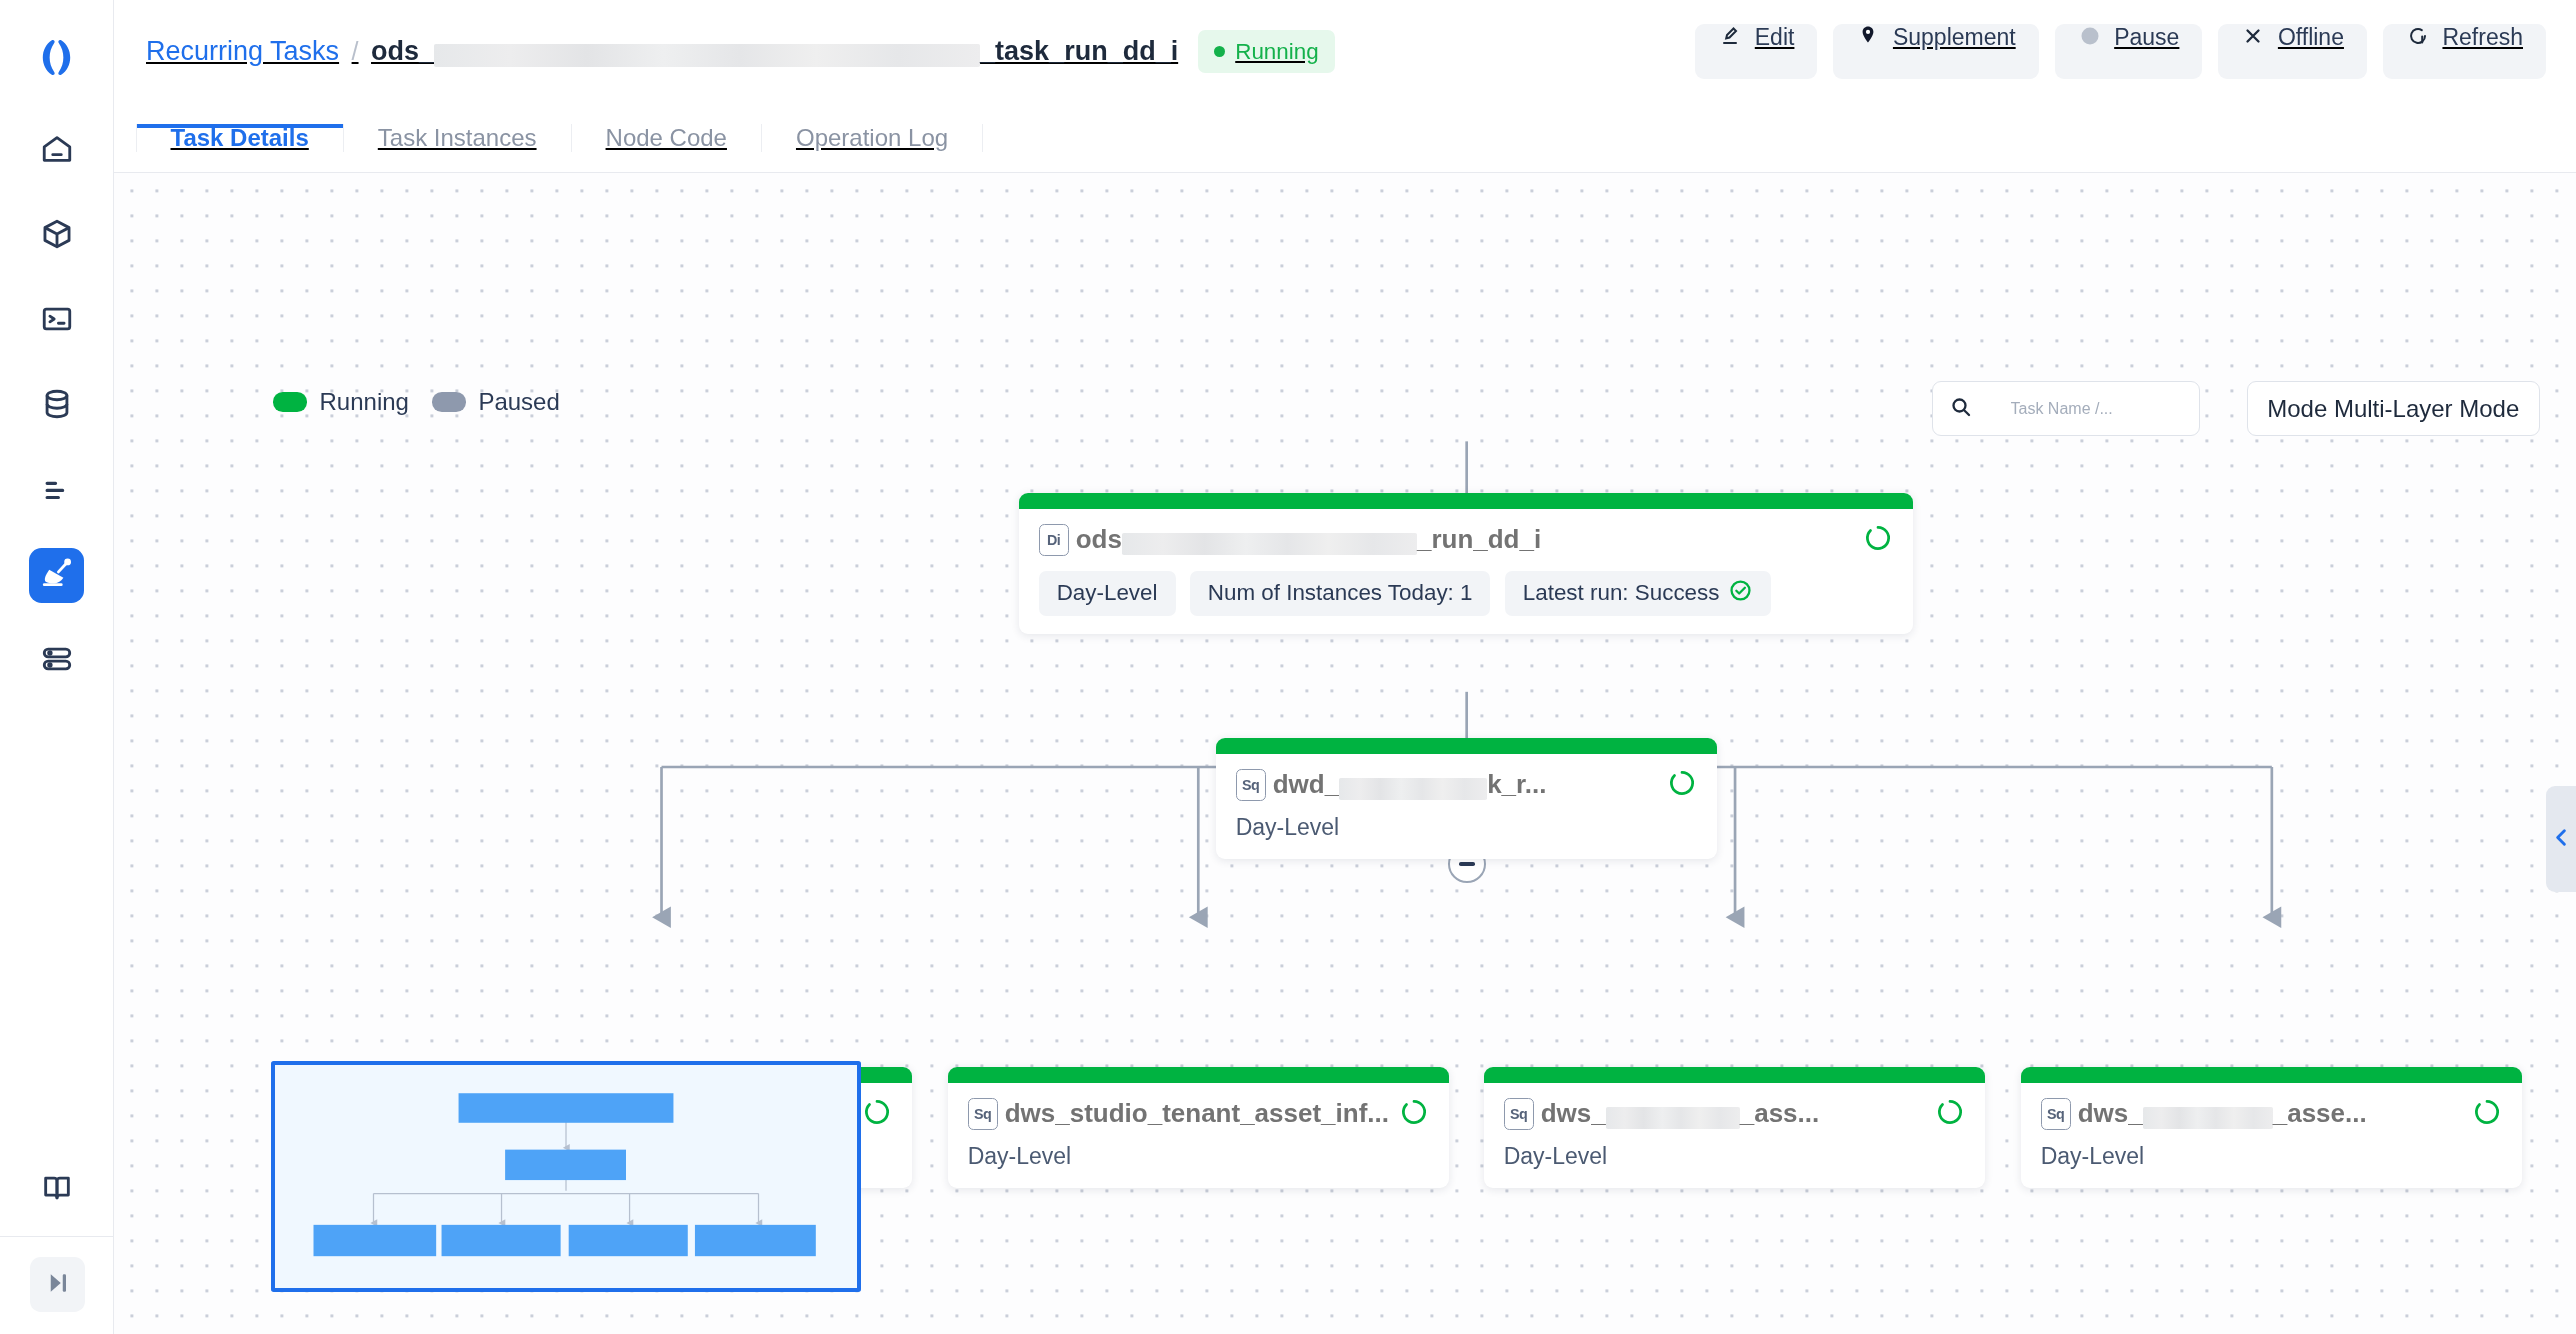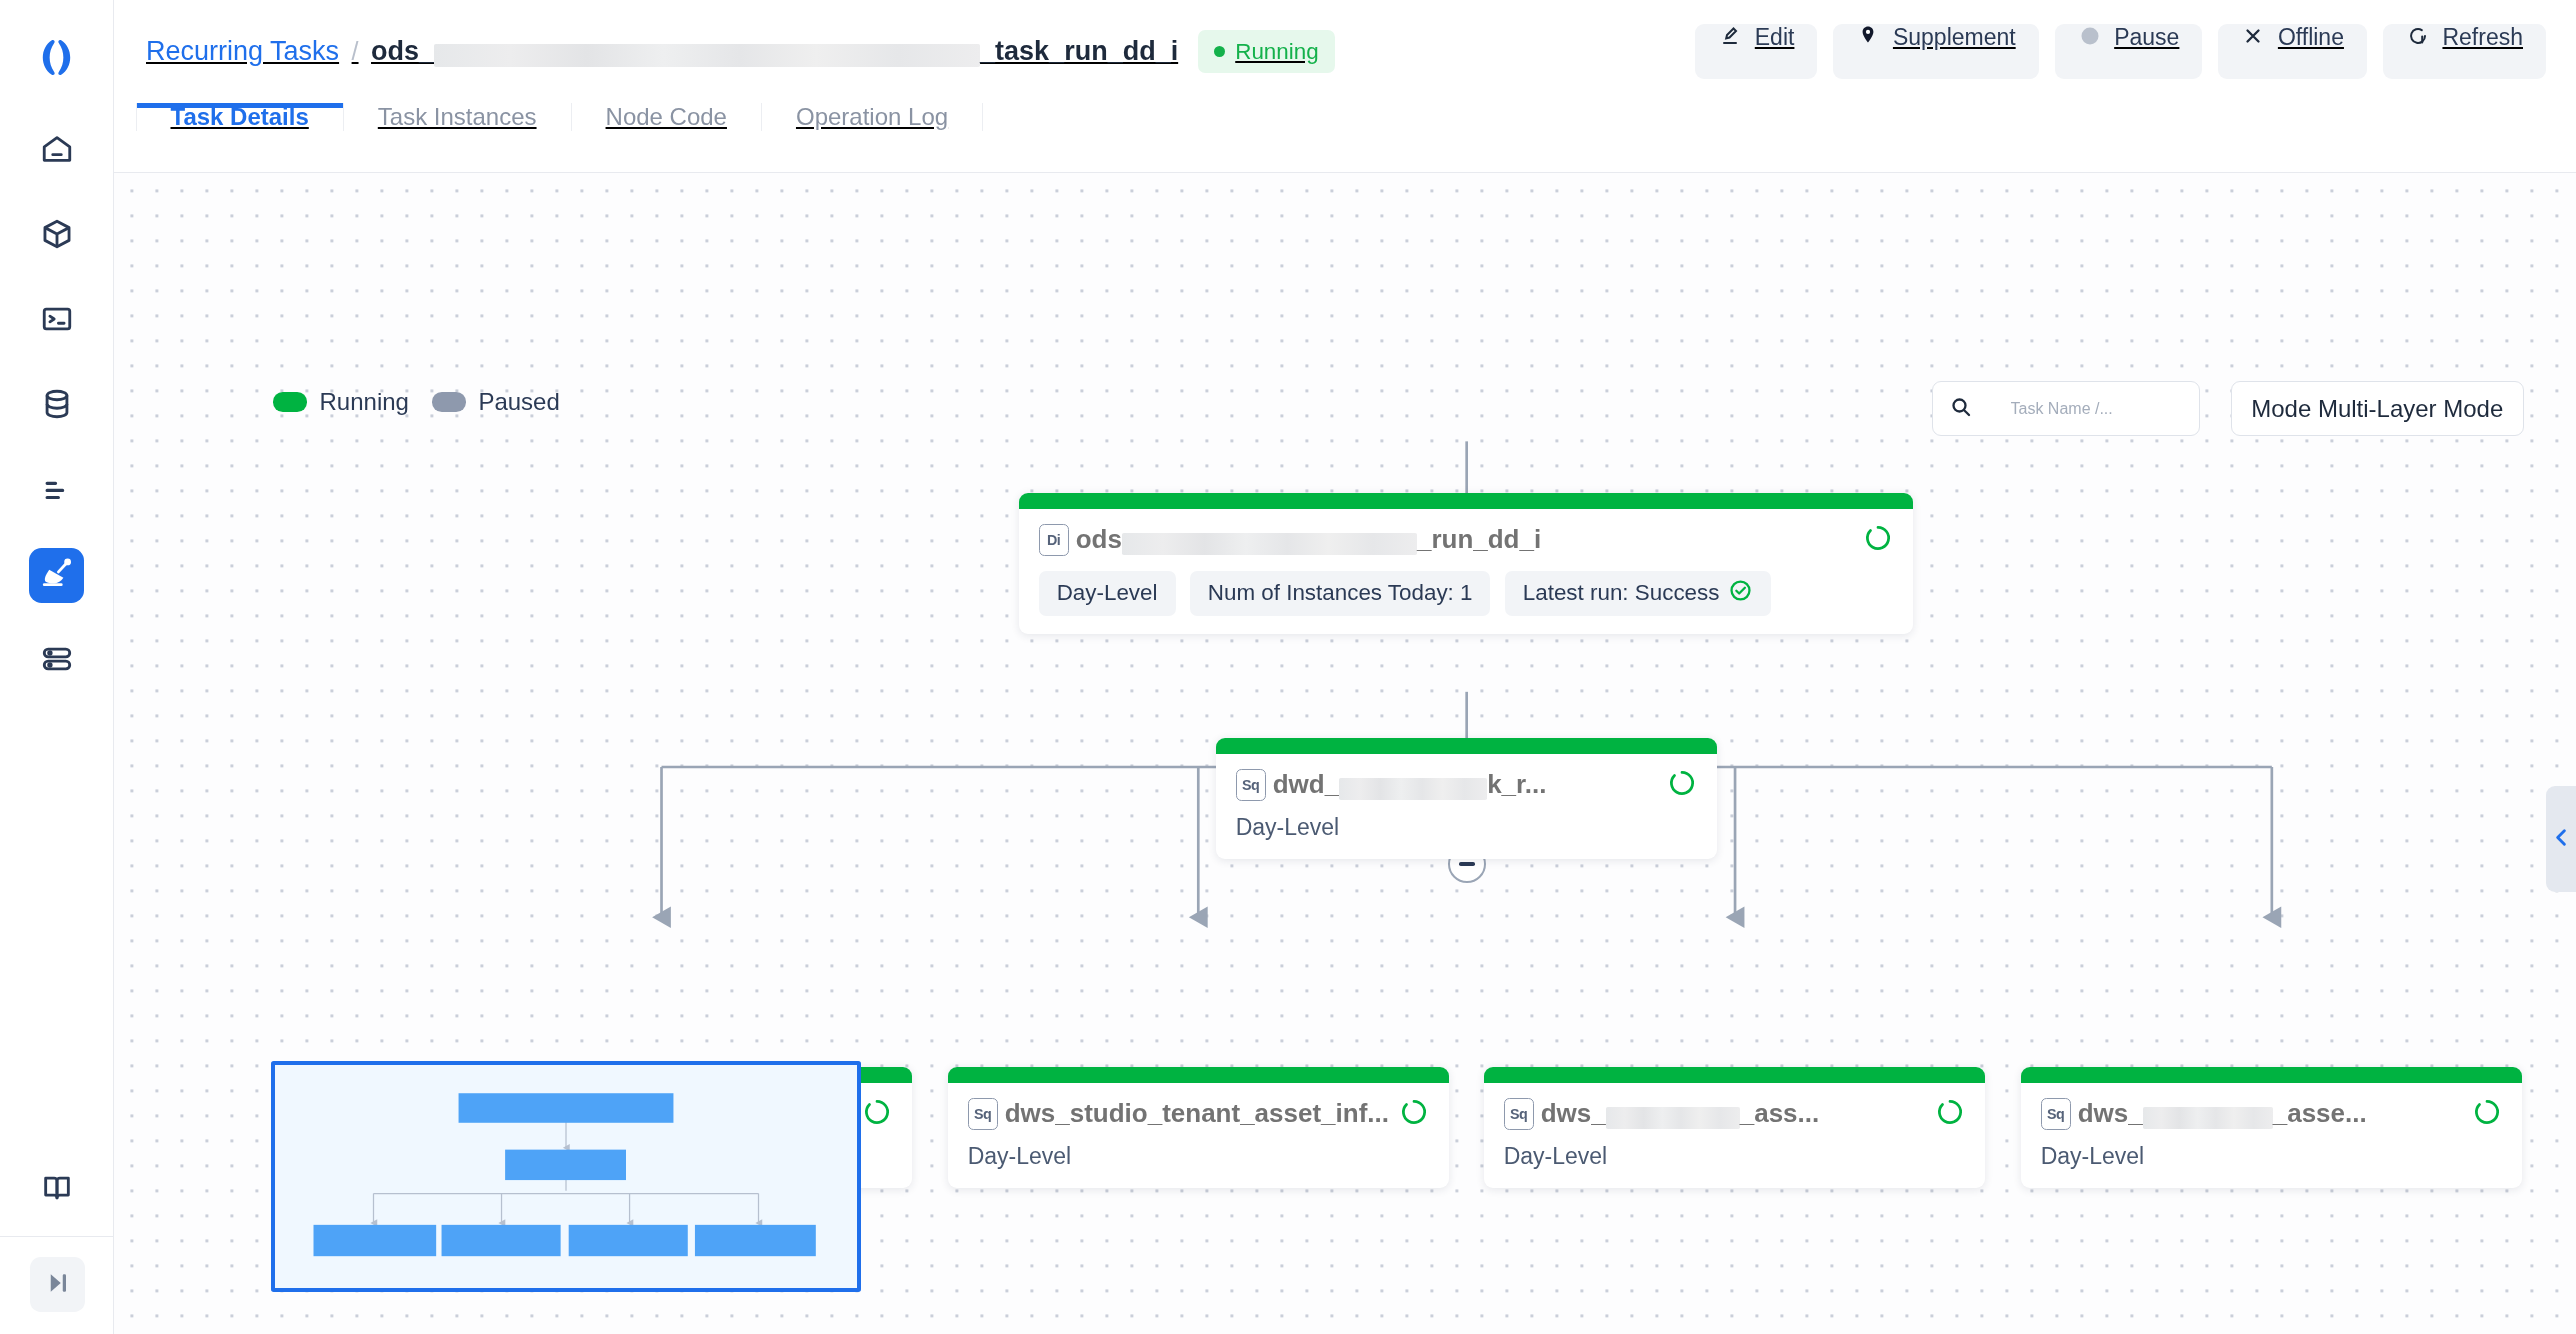--- a/index.html
+++ b/index.html
@@ -76,21 +76,21 @@
   .hdr-actions { margin-left: auto; display: flex; align-items: center; gap: 16px; }
   .hdr-btn {
     height: 55px; padding: 0 23px; border-radius: 9px; background: #f2f4f7;
     color: #2b3a55; font-size: 23px; display: flex; align-items: flex-start; gap: 12.5px;
     white-space: nowrap;
   }
 
   
   .tabs {
     height: 70px; flex: 0 0 70px;
-    display: flex; align-items: flex-start;
+    display: flex; align-items: center;
     border-bottom: 0.9px solid #e8eaef;
     padding-left: 21.5px; background: #fff;
   }
   .tab {
     padding: 0 34px; display: flex; align-items: center; justify-content: center;
     font-size: 24px; color: #8a93a3; position: relative;
     border-right: 0.9px solid #eceef2;
   }
   .tab:first-child { border-left: 0.9px solid #eceef2; }
   .tab.active { color: #1f6feb; font-weight: 700; }
@@ -114,21 +114,21 @@
   .legend-pill.paused { background: #8e99ad; }
 
   .search-box {
     position: absolute; right: 376px; top: 208px;
     width: 268px; height: 55px; border: 0.9px solid #dfe3ea; border-radius: 9px;
     background: #fff; display: flex; align-items: center; gap: 12.5px; padding: 0 16px;
   }
   .search-ph { color: #a4adbb; font-size: 16px; white-space: nowrap; overflow: hidden; margin-left: 25px; }
 
   .mode-box {
-    position: absolute; right: 52px; top: 208px;
+    position: absolute; right: 36px; top: 208px;
     height: 55px; border: 0.9px solid #dfe3ea; border-radius: 9px; background: #fff;
     display: flex; align-items: center; padding: 0 19.7px; color: #1e2a3c; font-size: 24px;
     white-space: nowrap;
   }
 
   
   .node {
     position: absolute; background: #ffffff; border-radius: 9px;
     box-shadow: 0 1.8px 9px rgba(27,43,72,0.10);
     overflow: hidden;

